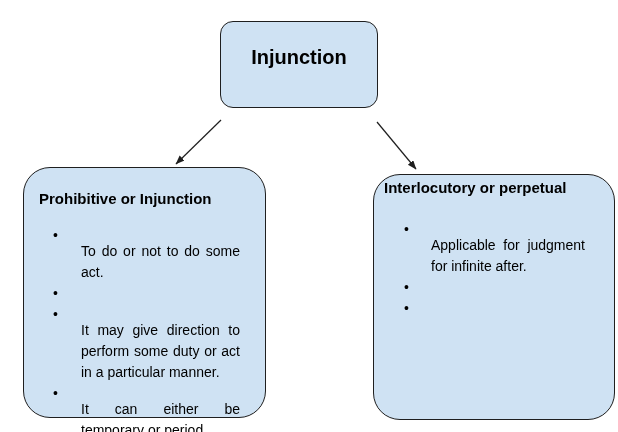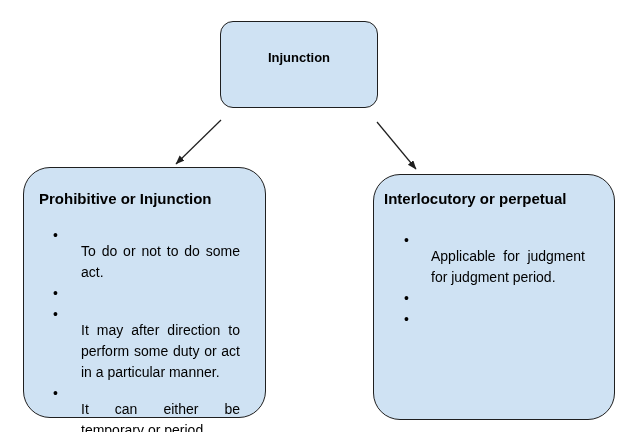--- a/index.html
+++ b/index.html
@@ -37,33 +37,33 @@
     width: 158px; height: 87px;
     border-radius: 13px;
     border-width: 1px;
     display: flex;
     align-items: center;
     justify-content: center;
     padding-bottom: 14px;
   }
   .top-title {
     font-weight: bold;
-    font-size: 13px;
+    font-size: 20px;
   }
   .left-box {
     left: 23px; top: 167px;
     width: 243px; height: 251px;
     border-radius: 27px;
     padding: 20px 15px 0 15px;
   }
   .right-box {
     left: 373px; top: 174px;
     width: 242px; height: 246px;
     border-radius: 27px;
-    padding: 13px 12px 0 10px;
+    padding: 2px 12px 0 10px;
   }
   .box-title {
     font-weight: bold;
     font-size: 15px;
     line-height: 21px;
     white-space: nowrap;
   }
   .bullets { margin-top: 16px; }
   .right-box .bullets { margin-top: 21px; }
   .row {
@@ -110,35 +110,35 @@
     <div class="bullets">
       <div class="row">
         <span class="dot">•</span>
         <span class="txt">To do or not to do some act.</span>
       </div>
       <div class="row">
         <span class="dot">•</span>
       </div>
       <div class="row">
         <span class="dot">•</span>
-        <span class="txt">It may after direction to perform some duty or act in a particular manner.</span>
+        <span class="txt">It may give direction to perform some duty or act in a particular manner.</span>
       </div>
       <div class="row">
         <span class="dot">•</span>
         <span class="txt">It can either be temporary or period</span>
       </div>
     </div>
   </div>
 
   <div class="box right-box">
     <div class="box-title">Interlocutory or perpetual</div>
     <div class="bullets">
       <div class="row">
         <span class="dot">•</span>
-        <span class="txt">Applicable for judgment for judgment period.</span>
+        <span class="txt">Applicable for judgment for infinite after.</span>
       </div>
       <div class="row">
         <span class="dot">•</span>
       </div>
       <div class="row">
         <span class="dot">•</span>
       </div>
     </div>
   </div>
 

